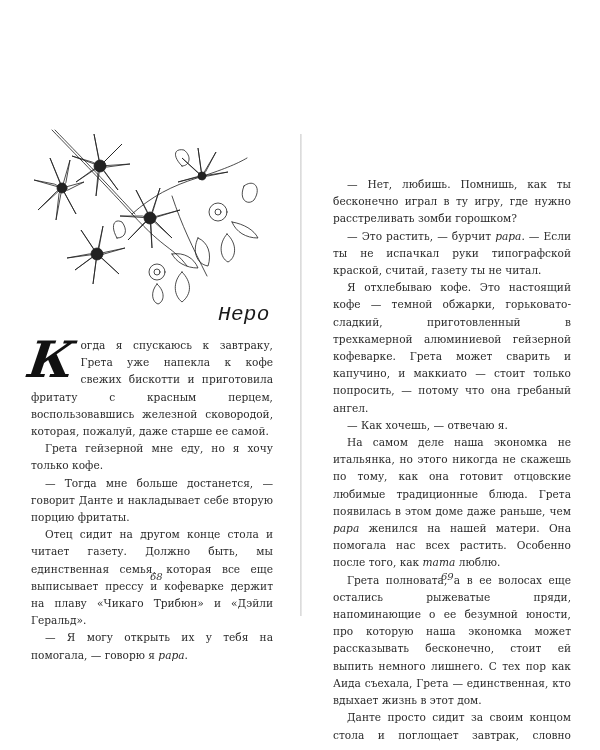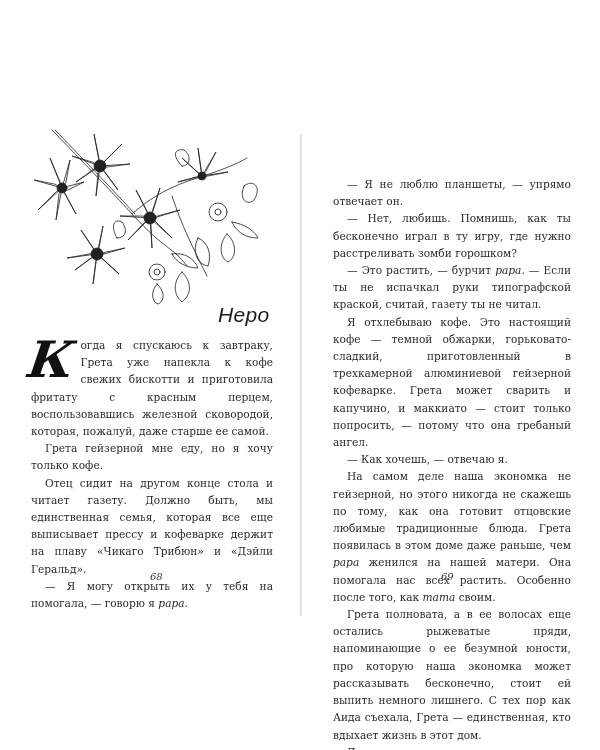--- a/index.html
+++ b/index.html
@@ -5,21 +5,21 @@
   html, body { margin:0; padding:0; background:#ffffff; }
   body { width:600px; height:750px; position:relative; overflow:hidden;
          font-family:"DejaVu Serif", serif; color:#2a2a2a; }
   .spread { position:absolute; left:0; top:0; width:600px; height:750px; }
   .page { position:absolute; top:0; height:750px; }
   .page-left { left:0; width:300px; }
   .page-right { left:302px; width:298px; }
   .gutter { position:absolute; left:300px; top:134px; width:2px; height:482px;
             background:linear-gradient(to right,#d6d6d6,#ececec); }
   .illustration { position:absolute; left:22px; top:126px; width:240px; height:180px; }
-  .chapter-title { position:absolute; left:218px; top:303px; font-family:Liberation Sans, sans-serif;
+  .chapter-title { position:absolute; left:218px; top:303px; font-family:Liberation Mono, monospace;
                    font-style:italic; font-size:21px; color:#1a1a1a; letter-spacing:0.3px; }
   .text-block { position:absolute; font-size:10.6px; line-height:17.2px; text-align:justify;
                 hyphens:manual; color:#2b2b2b; }
   .text-left { left:31px; top:337px; width:242px; }
   .text-right { left:333px; top:176px; width:238px; }
   .text-block p { margin:0; text-indent:14px; }
   .text-block p.noindent { text-indent:0; }
   .dropcap { float:left; font-family:"DejaVu Serif", serif; font-style:italic;
              font-size:50px; line-height:40px; margin:3px 6px 0 -2px; color:#111;
              font-weight:bold; transform:skewX(-8deg); }
@@ -112,36 +112,36 @@
         <path d="M95 112 C88 100, 92 92, 100 96 C106 104, 104 112, 95 112 Z"></path>
         <path d="M150 128 C162 126, 172 132, 176 142 C164 142, 154 136, 150 128 Z"></path>
       </g>
     </svg>
 
     <div class="chapter-title">Неро</div>
 
     <div class="text-block text-left">
       <p class="noindent"><span class="dropcap">К</span><span>огда я спускаюсь к завтраку, Грета уже напекла к кофе свежих бискотти и приготовила фритату с красным перцем, воспользовавшись железной сковородой, которая, пожалуй, даже старше ее самой.</span></p>
       <p>Грета гейзерной мне еду, но я хочу только кофе.</p>
+      <p>— Тогда мне больше достанется, — говорит Данте и накладывает себе вторую порцию фритаты.</p>
       <p>Отец сидит на другом конце стола и читает газету. Должно быть, мы единственная семья, которая все еще выписывает прессу и кофеварке держит на плаву «Чикаго Трибюн» и «Дэйли Геральд».</p>
       <p><span>— Я могу открыть их у тебя на помогала, — говорю я </span><span class="it">papa</span><span>.</span></p>
     </div>
 
     <div class="page-num pn-left">68</div>
   </div>
 
   <div class="gutter"></div>
 
   <div class="page page-right">
     <div class="text-block text-right" style="left:31px;">
-      <p>— Я не люблю планшеты, — упрямо отвечает он.</p>
       <p>— Нет, любишь. Помнишь, как ты бесконечно играл в ту игру, где нужно расстреливать зомби горошком?</p>
       <p><span>— Это растить, — бурчит </span><span class="it">papa</span><span>. — Если ты не испачкал руки типографской краской, считай, газету ты не читал.</span></p>
       <p>Я отхлебываю кофе. Это настоящий кофе — темной обжарки, горьковато-сладкий, приготовленный в трехкамерной алюминиевой гейзерной кофеварке. Грета может сварить и капучино, и маккиато — стоит только попросить, — потому что она гребаный ангел.</p>
       <p>— Как хочешь, — отвечаю я.</p>
-      <p><span>На самом деле наша экономка не гейзерной, но этого никогда не скажешь по тому, как она готовит отцовские любимые традиционные блюда. Грета появилась в этом доме даже раньше, чем </span><span class="it">papa</span><span> женился на нашей матери. Она помогала нас всех растить. Особенно после того, как </span><span class="it">mama</span><span> своим.</span></p>
+      <p><span>На самом деле наша экономка не итальянка, но этого никогда не скажешь по тому, как она готовит отцовские любимые традиционные блюда. Грета появилась в этом доме даже раньше, чем </span><span class="it">papa</span><span> женился на нашей матери. Она помогала нас всех растить. Особенно после того, как </span><span class="it">mama</span><span> люблю.</span></p>
       <p>Грета полновата, а в ее волосах еще остались рыжеватые пряди, напоминающие о ее безумной юности, про которую наша экономка может рассказывать бесконечно, стоит ей выпить немного лишнего. С тех пор как Аида съехала, Грета — единственная, кто вдыхает жизнь в этот дом.</p>
       <p>Данте просто сидит за своим концом стола и поглощает завтрак, словно оголодавшая</p>
     </div>
 
     <div class="page-num pn-right">69</div>
   </div>
 </div>
 
 </body></html>

